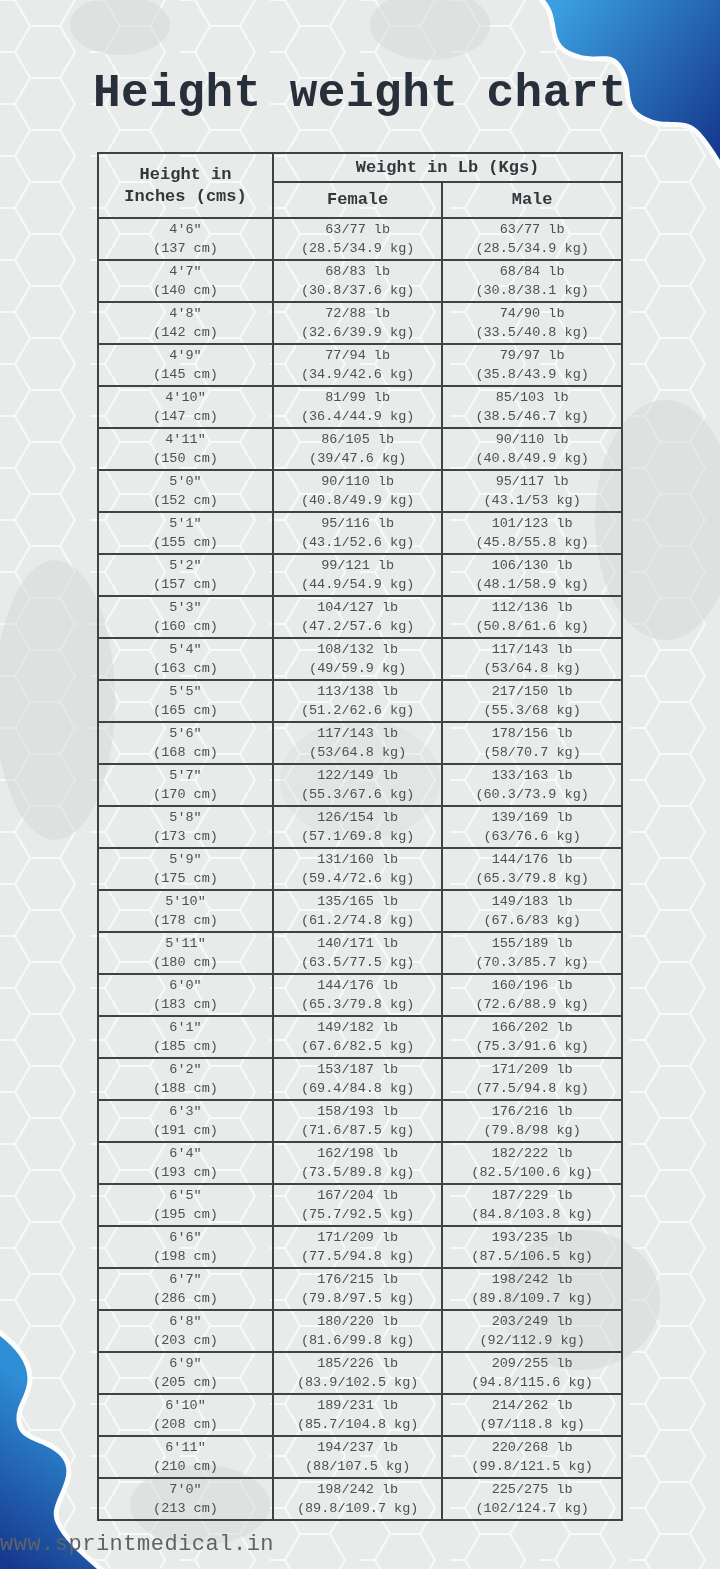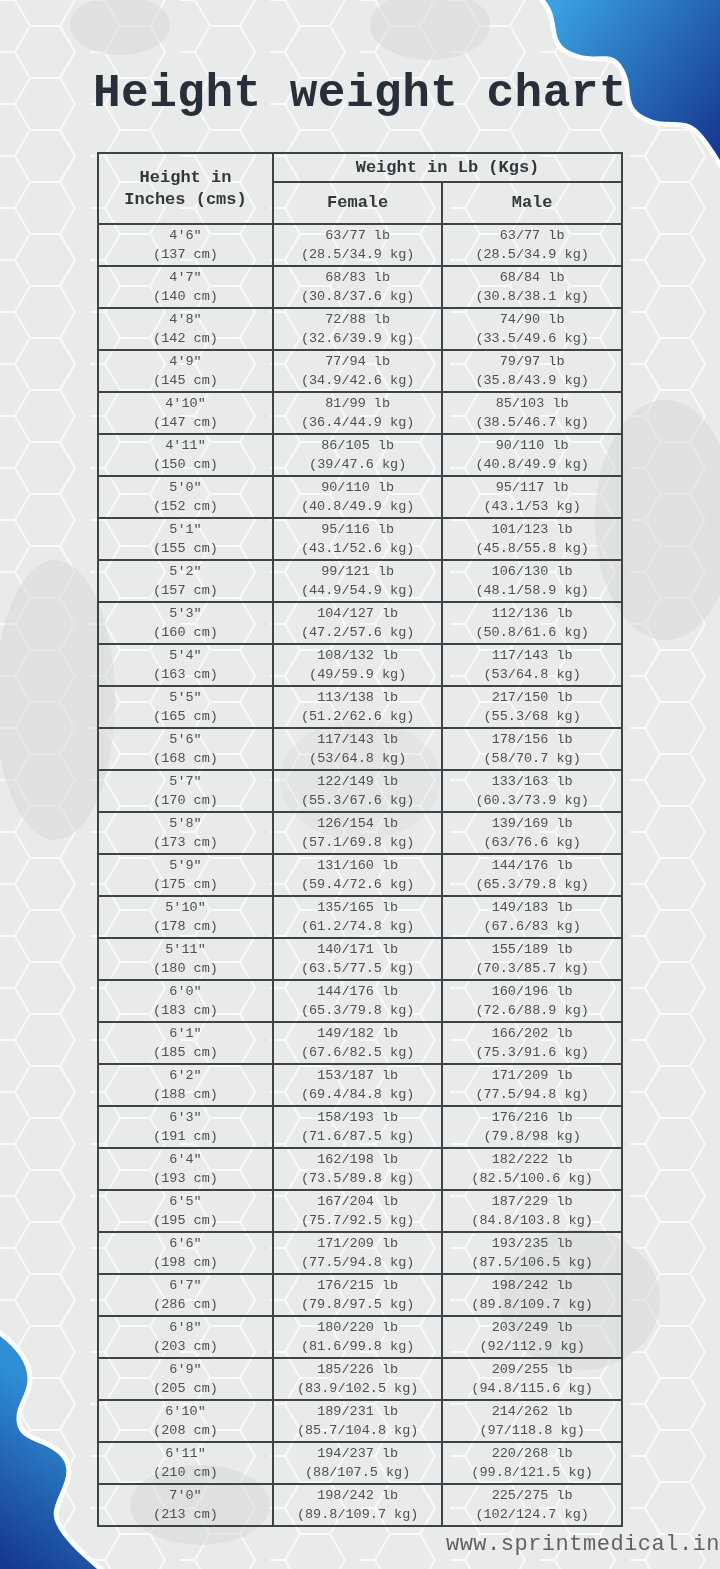--- a/index.html
+++ b/index.html
@@ -33,32 +33,32 @@
     vertical-align:middle;
     padding:1px 2px;
     background:transparent;
   }
   .hw-table thead th{
     font-size:17px;font-weight:bold;color:#33383c;
     line-height:1.25;
   }
   .hw-table th.height-head{white-space:pre-line;}
   .hw-table tr.weight-head-row{height:29px;border-radius:13px;}
-  .hw-table tr.sub-head-row{height:42px;}
+  .hw-table tr.sub-head-row{height:36px;}
   .hw-table tbody tr{height:40.6px;}
   .hw-table tbody td{
     font-size:13.5px;color:#4d5154;line-height:19px;
   }
   .col-height{width:33.4%;}
   .col-female{width:32.3%;}
   .col-male{width:34.3%;}
 
   .footer-url{
     position:absolute;left:0;right:0;top:1532px;
-    text-align:right;
+    text-align:left;
     font-size:22px;color:#5f6366;
     letter-spacing:0.5px;
   }
 </style>
 </head>
 <body>
 
 <div class="page">
 
   <svg class="bg-svg" width="720" height="1569" viewBox="0 0 720 1569" aria-hidden="true">
@@ -163,21 +163,21 @@
         <td>
           <div>4'8"</div>
           <div>(142 cm)</div>
         </td>
         <td>
           <div>72/88 lb</div>
           <div>(32.6/39.9 kg)</div>
         </td>
         <td>
           <div>74/90 lb</div>
-          <div>(33.5/49.6 kg)</div>
+          <div>(33.5/40.8 kg)</div>
         </td>
       </tr>
 
       <tr>
         <td>
           <div>4'9"</div>
           <div>(145 cm)</div>
         </td>
         <td>
           <div>77/94 lb</div>

